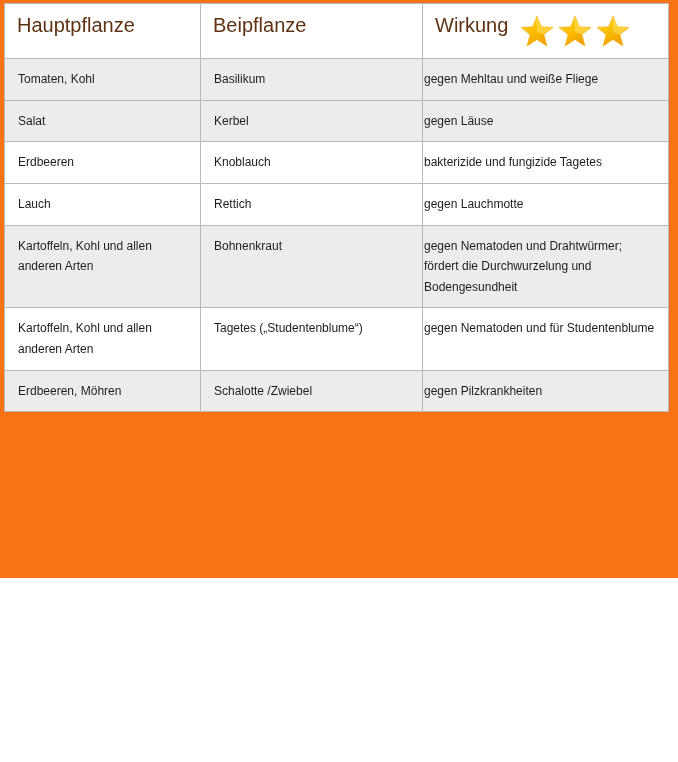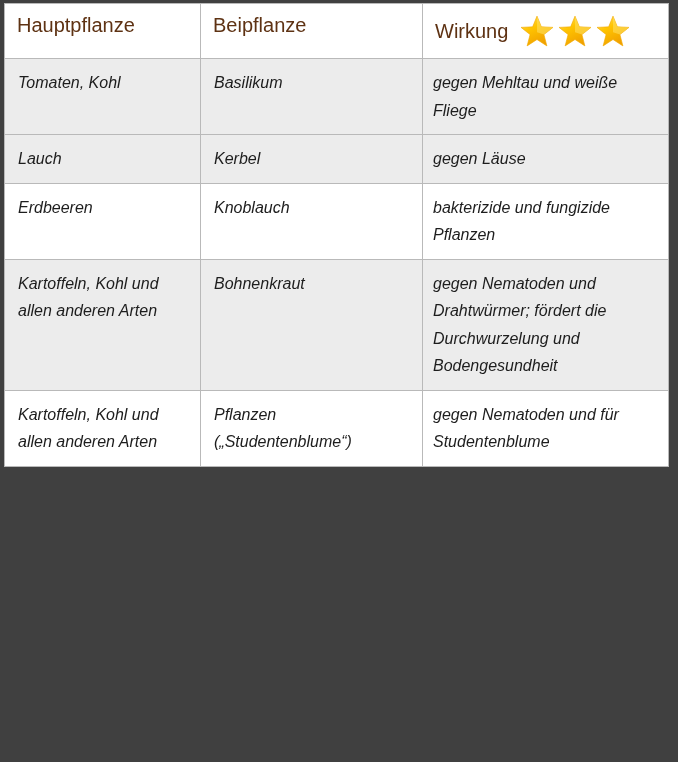--- a/index.html
+++ b/index.html
@@ -9,22 +9,22 @@
   }
   body {
     width: 678px;
     height: 762px;
     overflow: hidden;
     font-family: "Liberation Sans", sans-serif;
   }
   .page {
     position: relative;
     width: 678px;
-    height: 762px;
-    background: #404040;
+    height: 578px;
+    background: #f97316;
   }
   table.companion-table {
     position: absolute;
     left: 4px;
     top: 3px;
     width: 664px;
     border-collapse: collapse;
     table-layout: fixed;
     background: #ffffff;
   }
@@ -47,43 +47,41 @@
     color: #5e3213;
     font-size: 20px;
     font-weight: bold;
     line-height: 1.15;
     padding-top: 13px;
     padding-bottom: 13px;
     white-space: nowrap;
   }
   .header-wirkung {
     display: flex;
-    align-items: center;
     gap: 12px;
   }
   .stars {
     display: inline-flex;
     gap: 4px;
     line-height: 0;
   }
   .star-svg { display: block; }
 
   
   tbody td {
-    font-size: 16px;
+    font-size: 12px;
     color: #1d1d1d;
     line-height: 1.72;
-    font-style: italic;
   }
   tbody tr.shade td { background: #ececec; }
   tbody tr.plain td { background: #ffffff; }
 
   tbody td.col-main { padding-left: 13px; }
   tbody td.col-comp { padding-left: 13px; }
-  tbody td.col-effect { padding-left: 10px; }
+  tbody td.col-effect { padding-left: 1px; }
 </style>
 </head>
 <body>
 
 <div class="page">
 
   <table class="companion-table">
     <colgroup>
       <col class="c1">
       <col class="c2">
@@ -131,35 +129,45 @@
         </th>
       </tr>
     </thead>
     <tbody id="table-body">
         <tr class="shade">
           <td class="col-main">Tomaten, Kohl</td>
           <td class="col-comp">Basilikum</td>
           <td class="col-effect">gegen Mehltau und weiße Fliege</td>
         </tr>
         <tr class="shade">
-          <td class="col-main">Lauch</td>
+          <td class="col-main">Salat</td>
           <td class="col-comp">Kerbel</td>
           <td class="col-effect">gegen Läuse</td>
         </tr>
         <tr class="plain">
           <td class="col-main">Erdbeeren</td>
           <td class="col-comp">Knoblauch</td>
-          <td class="col-effect">bakterizide und fungizide Pflanzen</td>
+          <td class="col-effect">bakterizide und fungizide Tagetes</td>
+        </tr>
+        <tr class="plain">
+          <td class="col-main">Lauch</td>
+          <td class="col-comp">Rettich</td>
+          <td class="col-effect">gegen Lauchmotte</td>
         </tr>
         <tr class="shade">
           <td class="col-main">Kartoffeln, Kohl und allen anderen Arten</td>
           <td class="col-comp">Bohnenkraut</td>
           <td class="col-effect">gegen Nematoden und Drahtwürmer; fördert die Durchwurzelung und Bodengesundheit</td>
         </tr>
         <tr class="plain">
           <td class="col-main">Kartoffeln, Kohl und allen anderen Arten</td>
-          <td class="col-comp">Pflanzen („Studentenblume“)</td>
+          <td class="col-comp">Tagetes („Studentenblume“)</td>
           <td class="col-effect">gegen Nematoden und für Studentenblume</td>
+        </tr>
+        <tr class="shade">
+          <td class="col-main">Erdbeeren, Möhren</td>
+          <td class="col-comp">Schalotte /Zwiebel</td>
+          <td class="col-effect">gegen Pilzkrankheiten</td>
         </tr>
       </tbody>
   </table>
 
 </div>
 
 </body></html>

